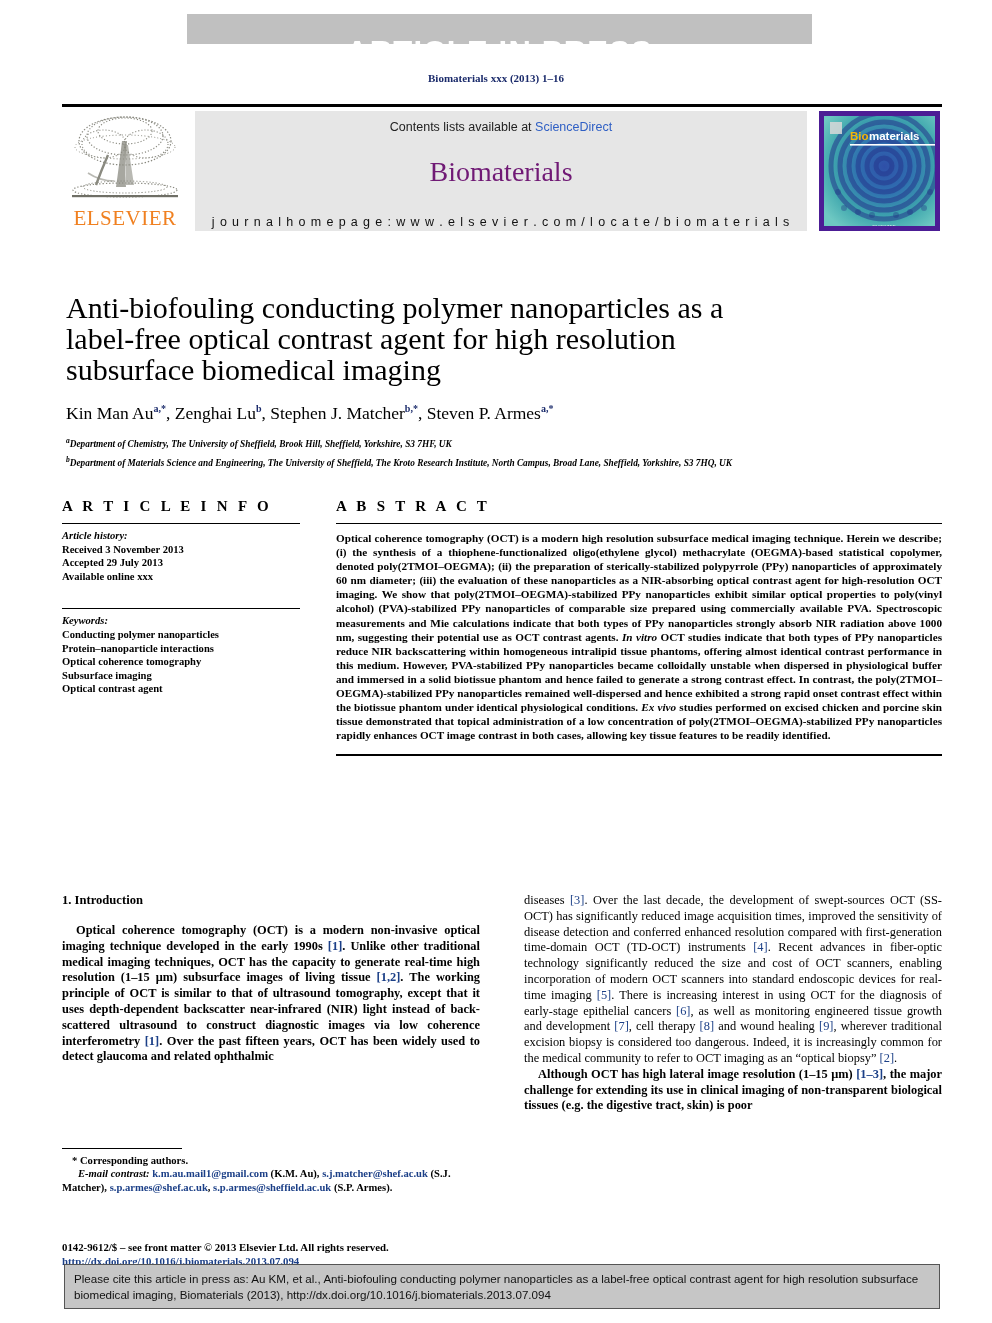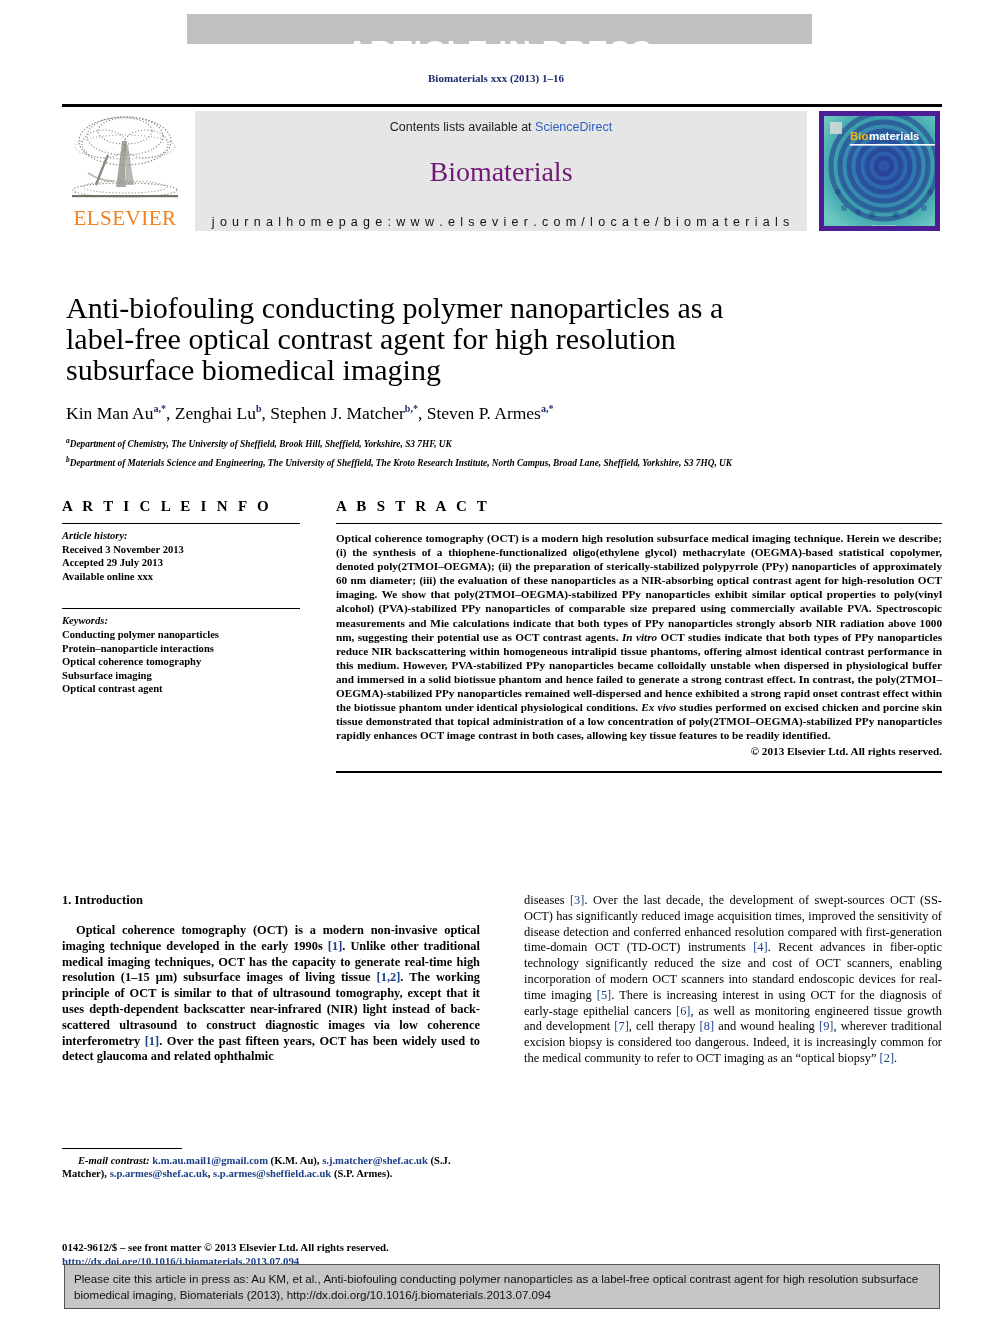--- a/index.html
+++ b/index.html
@@ -434,42 +434,43 @@
       <div>Subsurface imaging</div>
       <div>Optical contrast agent</div>
     </div>
   </div>
 
   <div class="col-abstract">
     <div class="sec-head">A B S T R A C T</div>
     <div class="rule-thin"></div>
     <div class="abstract-body">
       <p><span>Optical coherence tomography (OCT) is a modern high resolution subsurface medical imaging technique. Herein we describe; (i) the synthesis of a thiophene-functionalized oligo(ethylene glycol) methacrylate (OEGMA)-based statistical copolymer, denoted poly(2TMOI–OEGMA); (ii) the preparation of sterically-stabilized polypyrrole (PPy) nanoparticles of approximately 60 nm diameter; (iii) the evaluation of these nanoparticles as a NIR-absorbing optical contrast agent for high-resolution OCT imaging. We show that poly(2TMOI–OEGMA)-stabilized PPy nanoparticles exhibit similar optical properties to poly(vinyl alcohol) (PVA)-stabilized PPy nanoparticles of comparable size prepared using commercially available PVA. Spectroscopic measurements and Mie calculations indicate that both types of PPy nanoparticles strongly absorb NIR radiation above 1000 nm, suggesting their potential use as OCT contrast agents. </span><i>In vitro</i><span> OCT studies indicate that both types of PPy nanoparticles reduce NIR backscattering within homogeneous intralipid tissue phantoms, offering almost identical contrast performance in this medium. However, PVA-stabilized PPy nanoparticles became colloidally unstable when dispersed in physiological buffer and immersed in a solid biotissue phantom and hence failed to generate a strong contrast effect. In contrast, the poly(2TMOI–OEGMA)-stabilized PPy nanoparticles remained well-dispersed and hence exhibited a strong rapid onset contrast effect within the biotissue phantom under identical physiological conditions. </span><i>Ex vivo</i><span> studies performed on excised chicken and porcine skin tissue demonstrated that topical administration of a low concentration of poly(2TMOI–OEGMA)-stabilized PPy nanoparticles rapidly enhances OCT image contrast in both cases, allowing key tissue features to be readily identified.</span></p>
-      <div class="copyright-line">© 2013 Elsevier Ltd. All rights reserved.</div>
     </div>
     <div style="height:12px"></div>
     <div class="rule-thick"></div>
   </div>
 </div>
 
 <div class="body-cols">
 
   <div class="bcol left">
     <div class="sect-title">1.  Introduction</div>
     <p class="bodytext indent"><span>Optical coherence tomography (OCT) is a modern non-invasive optical imaging technique developed in the early 1990s </span><span class="ref">[1]</span><span>. Unlike other traditional medical imaging techniques, OCT has the capacity to generate real-time high resolution (1–15 μm) subsurface images of living tissue </span><span class="ref">[1,2]</span><span>. The working principle of OCT is similar to that of ultrasound tomography, except that it uses depth-dependent backscatter near-infrared (NIR) light instead of back-scattered ultrasound to construct diagnostic images via low coherence interferometry </span><span class="ref">[1]</span><span>. Over the past fifteen years, OCT has been widely used to detect glaucoma and related ophthalmic</span></p>
   </div>
 
   <div class="bcol right">
     <p class="bodytext"><span>diseases </span><span class="ref">[3]</span><span>. Over the last decade, the development of swept-sources OCT (SS-OCT) has significantly reduced image acquisition times, improved the sensitivity of disease detection and conferred enhanced resolution compared with first-generation time-domain OCT (TD-OCT) instruments </span><span class="ref">[4]</span><span>. Recent advances in fiber-optic technology significantly reduced the size and cost of OCT scanners, enabling incorporation of modern OCT scanners into standard endoscopic devices for real-time imaging </span><span class="ref">[5]</span><span>. There is increasing interest in using OCT for the diagnosis of early-stage epithelial cancers </span><span class="ref">[6]</span><span>, as well as monitoring engineered tissue growth and development </span><span class="ref">[7]</span><span>, cell therapy </span><span class="ref">[8]</span><span> and wound healing </span><span class="ref">[9]</span><span>, wherever traditional excision biopsy is considered too dangerous. Indeed, it is increasingly common for the medical community to refer to OCT imaging as an “optical biopsy” </span><span class="ref">[2]</span><span>.</span></p>
+    <p class="bodytext indent"><span>Although OCT has high lateral image resolution (1–15 μm) </span><span class="ref">[1–3]</span><span>, the major challenge for extending its use in clinical imaging of non-transparent biological tissues (e.g. the digestive tract, skin) is poor</span></p>
   </div>
 </div>
 
 <div class="footnotes">
   <div class="fn-rule"></div>
   <div class="fn-text">
+    <div style="text-indent:10px">* Corresponding authors.</div>
     <div style="text-indent:16px"><span class="em">E-mail contrast:</span>
       <span class="mail">k.m.au.mail1@gmail.com</span><span> (K.M. Au), </span><span class="mail">s.j.matcher@shef.ac.uk</span><span> (S.J. Matcher), </span><span class="mail">s.p.armes@shef.ac.uk</span><span>, </span><span class="mail">s.p.armes@sheffield.ac.uk</span><span> (S.P. Armes).</span>
     </div>
   </div>
 </div>
 
 <div class="issn-block">
   <div>0142-9612/$ – see front matter © 2013 Elsevier Ltd. All rights reserved.</div>
   <div class="doi-link">http://dx.doi.org/10.1016/j.biomaterials.2013.07.094</div>
 </div>

